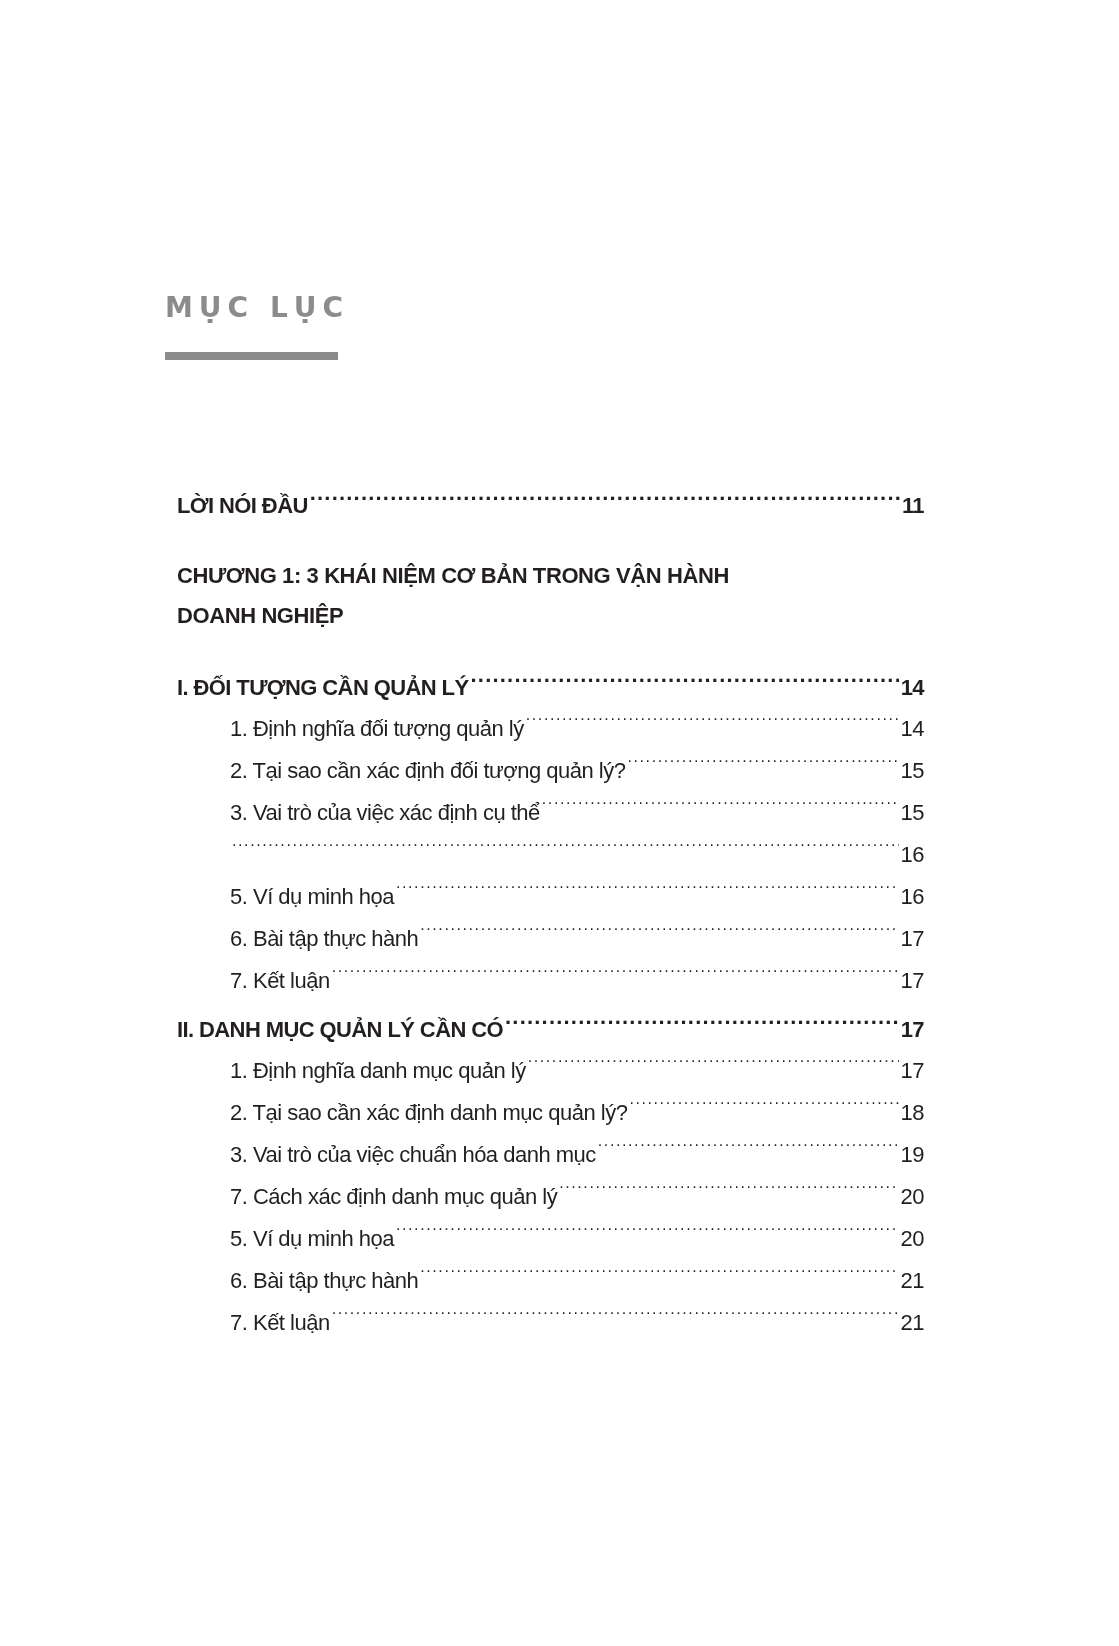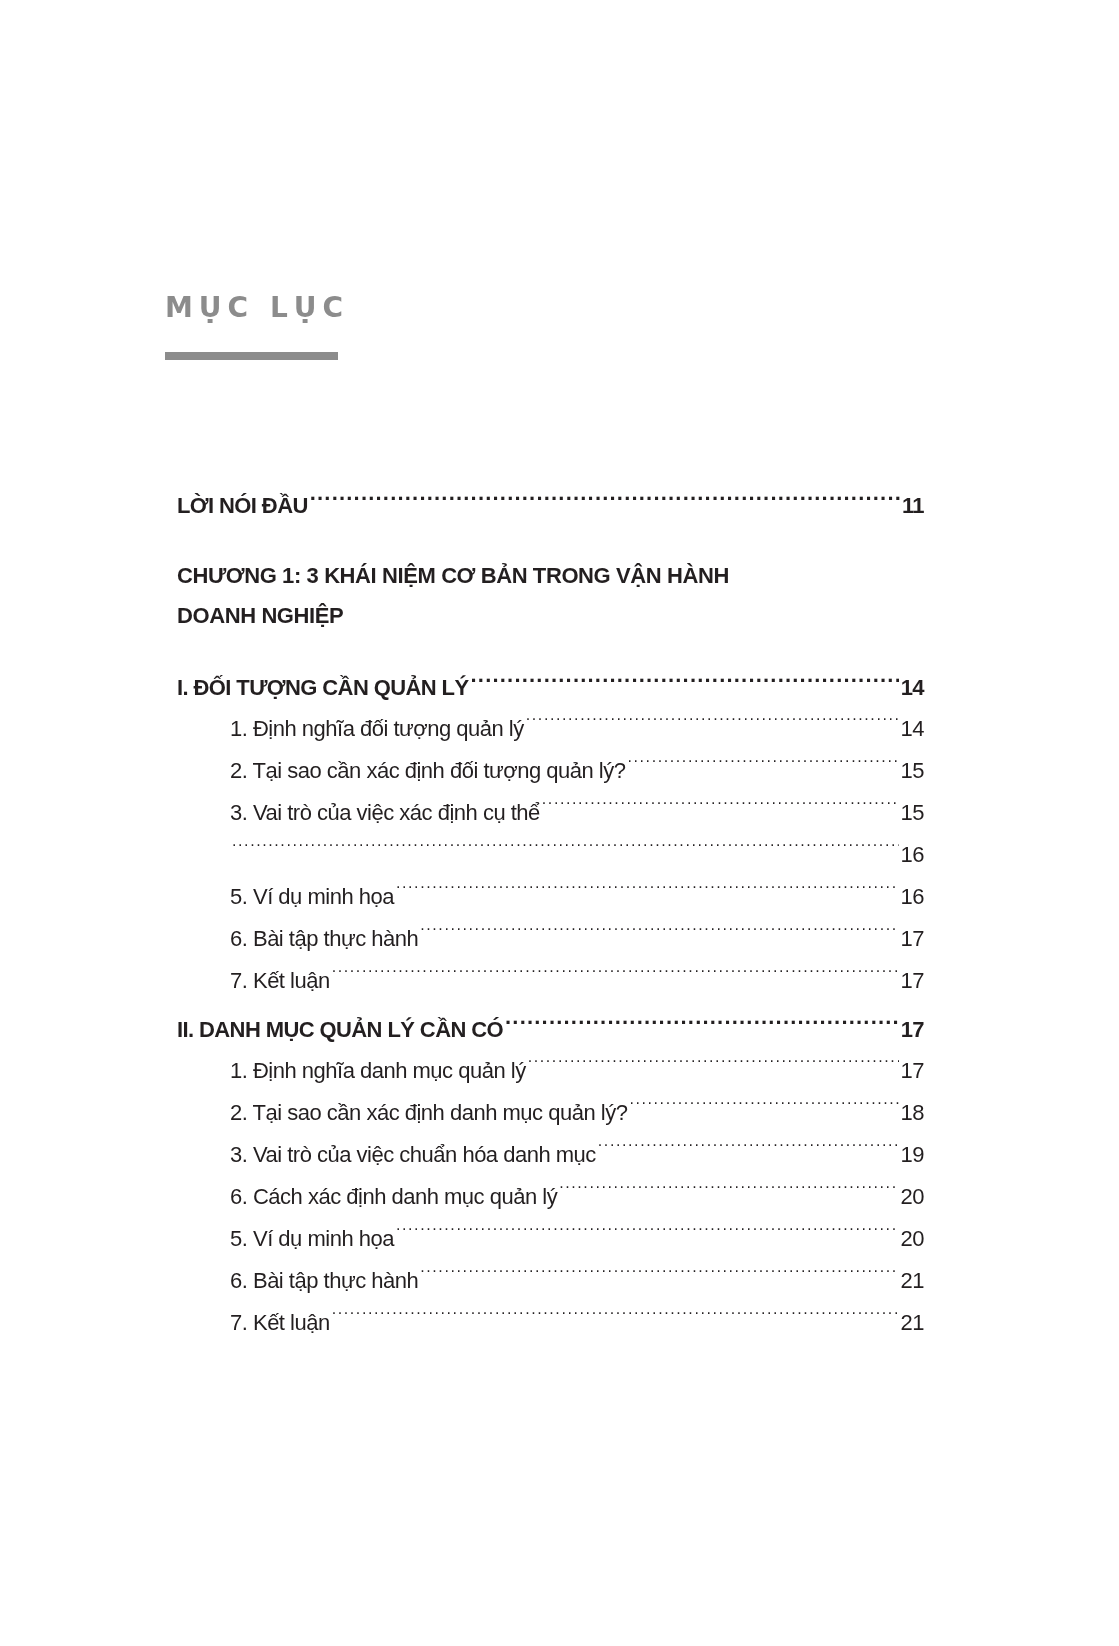--- a/index.html
+++ b/index.html
@@ -171,21 +171,21 @@
       <span class="label">2. Tại sao cần xác định danh mục quản lý?</span>
       <span class="leader"></span>
       <span class="page">18</span>
     </div>
     <div class="toc-row row-sub">
       <span class="label">3. Vai trò của việc chuẩn hóa danh mục</span>
       <span class="leader"></span>
       <span class="page">19</span>
     </div>
     <div class="toc-row row-sub">
-      <span class="label">6. Cách xác định danh mục quản lý</span>
+      <span class="label">7. Cách xác định danh mục quản lý</span>
       <span class="leader"></span>
       <span class="page">20</span>
     </div>
     <div class="toc-row row-sub">
       <span class="label">5. Ví dụ minh họa</span>
       <span class="leader"></span>
       <span class="page">20</span>
     </div>
     <div class="toc-row row-sub">
       <span class="label">6. Bài tập thực hành</span>

